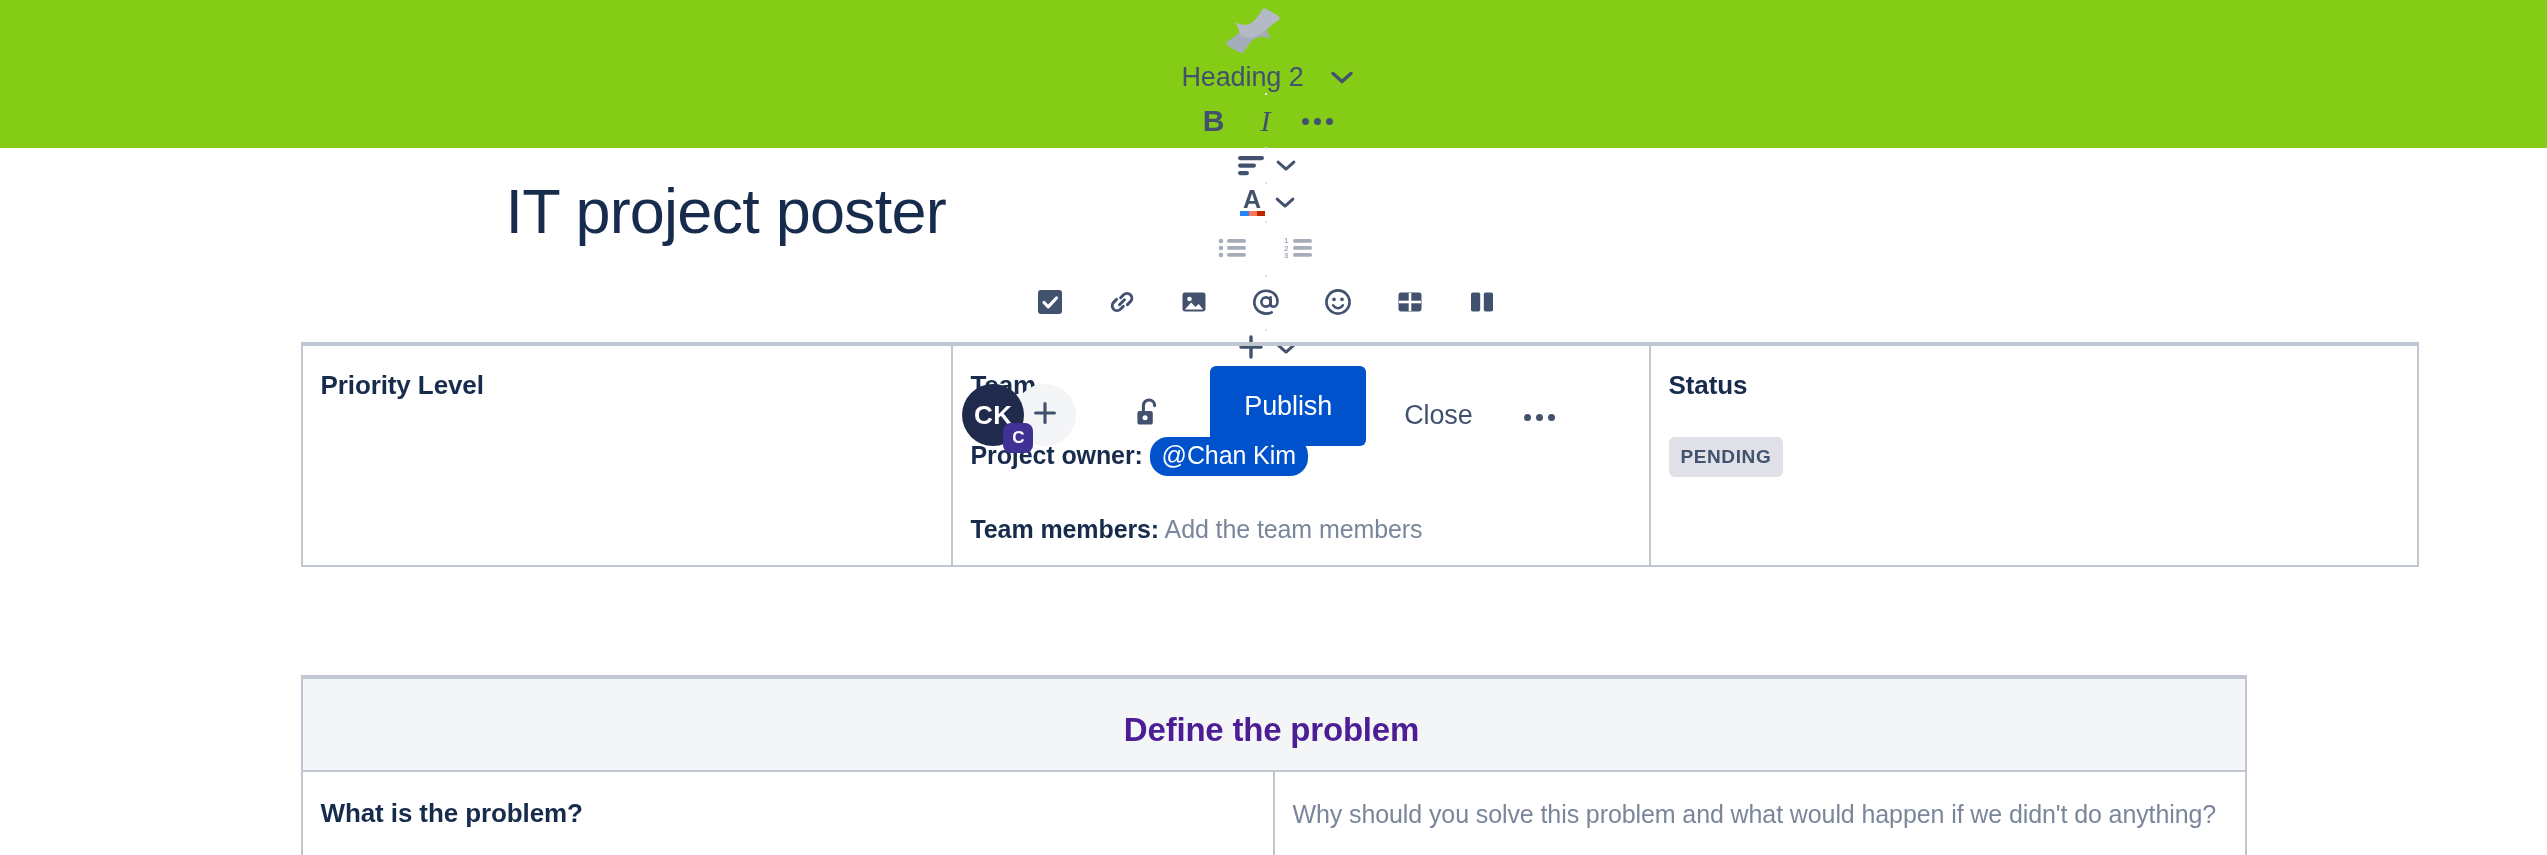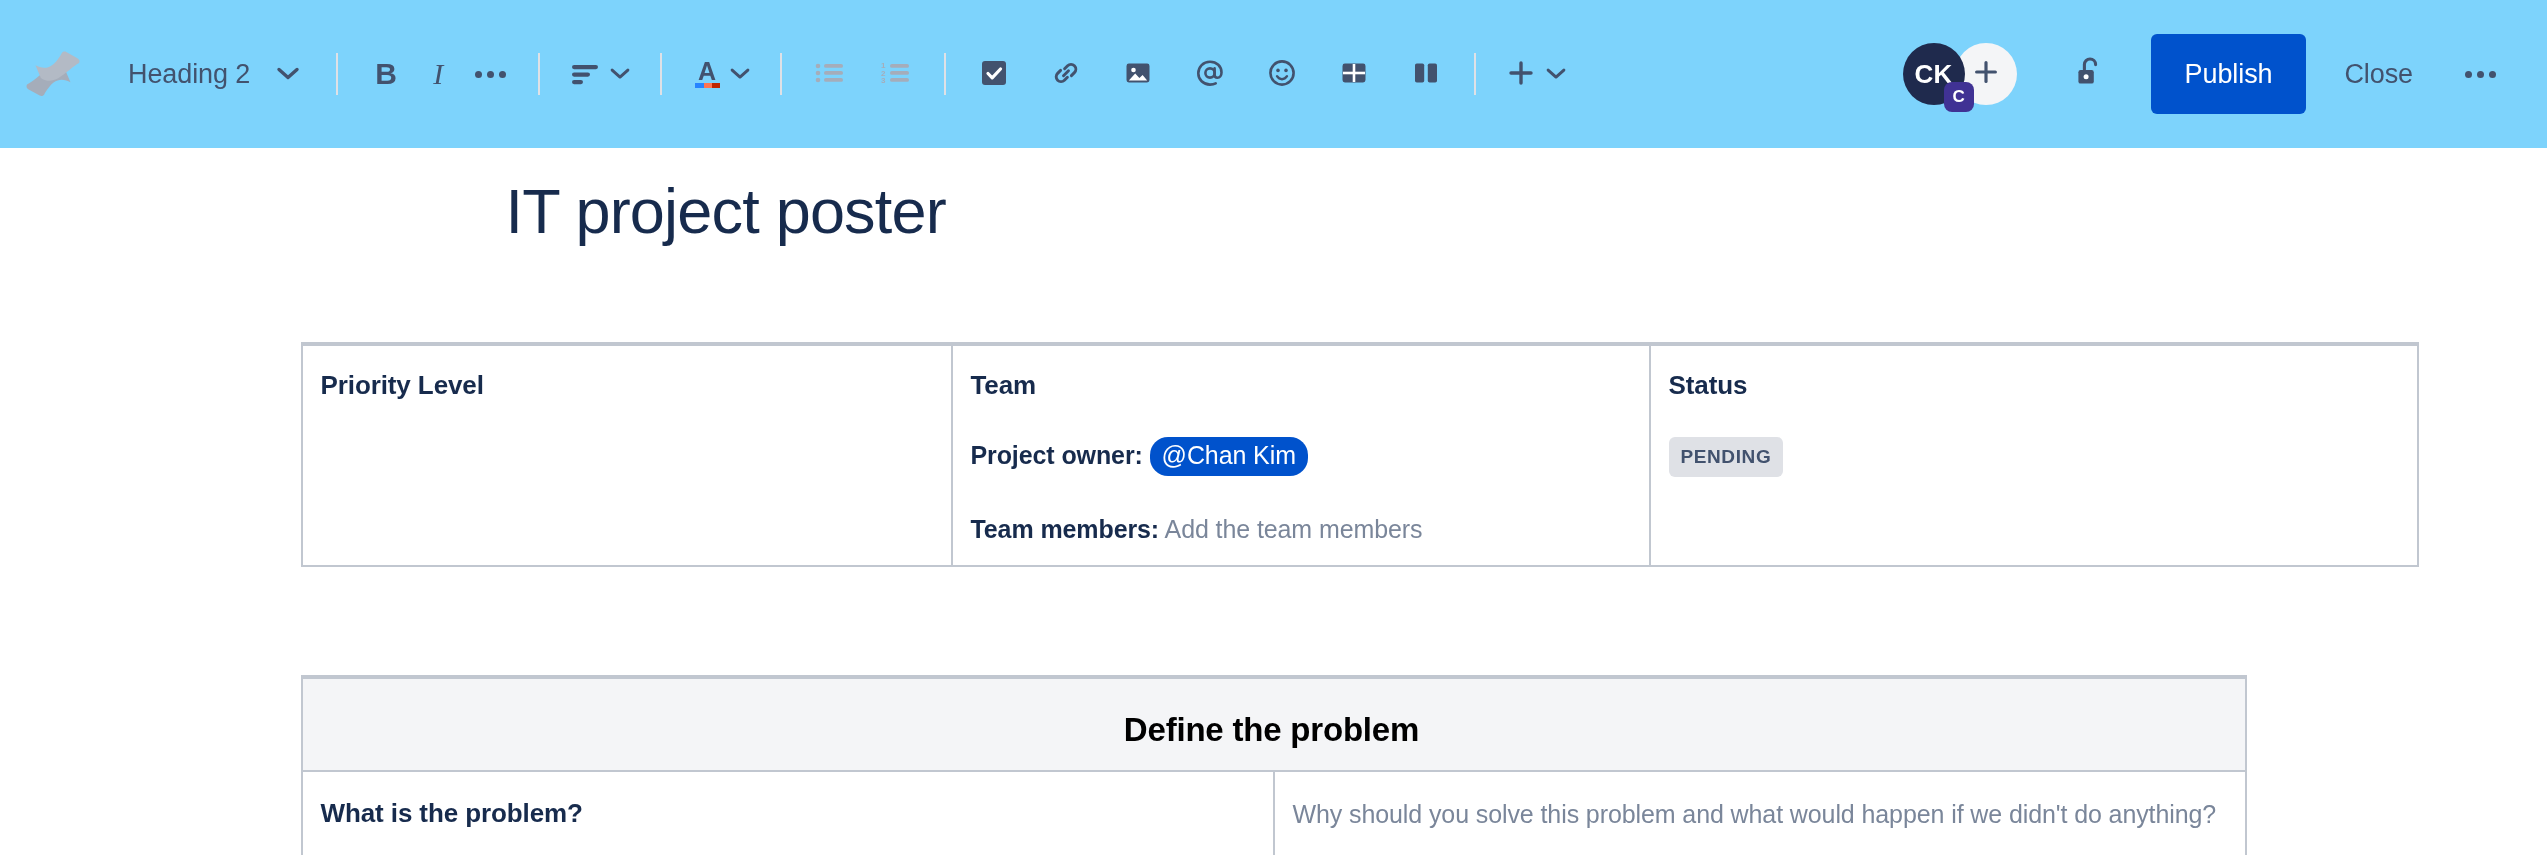--- a/index.html
+++ b/index.html
@@ -14,22 +14,23 @@
     overflow: hidden;
     -webkit-font-smoothing: antialiased;
   }
 
   
   .toolbar {
     position: relative;
     height: 148px;
     display: flex;
     align-items: center;
-    background: #7dd3fc;
+    background: #84cc16;
     padding: 0 38px 0 22px;
+    flex-direction: column;
   }
   .tb-logo {
     width: 62px; height: 62px;
     flex: 0 0 62px;
     display: flex; align-items: center; justify-content: center;
     margin-right: 26px;
     cursor: pointer;
   }
   .tb-group { display: flex; align-items: center; }
 
@@ -80,21 +81,21 @@
     display: flex; align-items: center; gap: 5px;
   }
   .tb-dots i {
     width: 7px; height: 7px; border-radius: 50%;
     background: #42526E; display: block;
   }
 
   .tb-spacer { flex: 1 1 auto; }
 
   
-  .tb-right { display: flex; align-items: center; }
+  .tb-right { display: flex; align-items: flex-end; }
 
   .avatars { display: flex; align-items: center; margin-right: 42px; }
   .avatar {
     position: relative;
     width: 62px; height: 62px;
     border-radius: 50%;
     background: #1F2A4D;
     color: #ffffff;
     display: flex; align-items: center; justify-content: center;
     font-size: 26px; font-weight: bold;
@@ -254,21 +255,21 @@
   
   .tbl-problem { margin-top: 108px; }
   .tbl-problem .hdr {
     background: #F4F5F7;
     text-align: center;
     height: 80px;
   }
   .hdr-title {
     font-size: 33px;
     font-weight: bold;
-    color: #000000;
+    color: #4c1d95;
     margin: 12px 0 0 0;
     line-height: 1.3;
     letter-spacing: -0.2px;
   }
   .tbl-problem td.body-row { height: 95px; }
   .q-label {
     font-size: 26px;
     font-weight: bold;
     color: #172B4D;
     margin: 8px 0 0 0;

